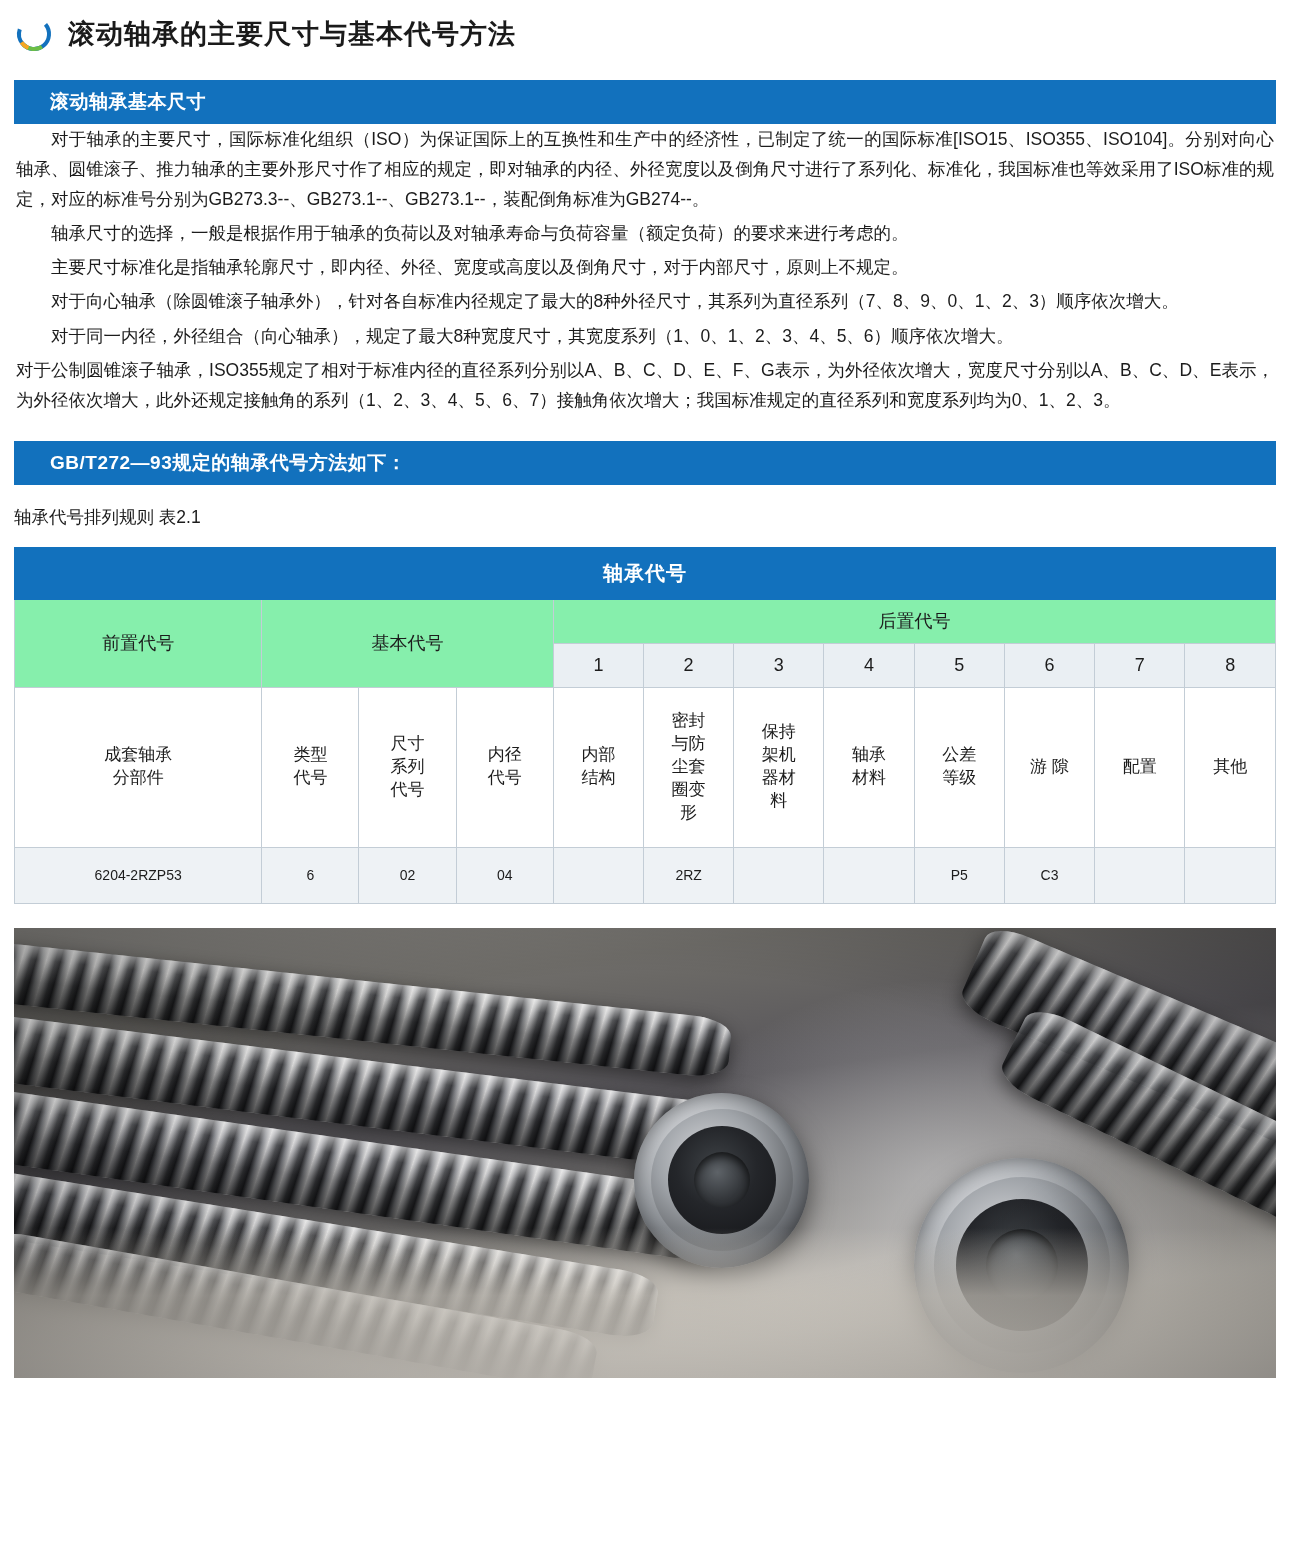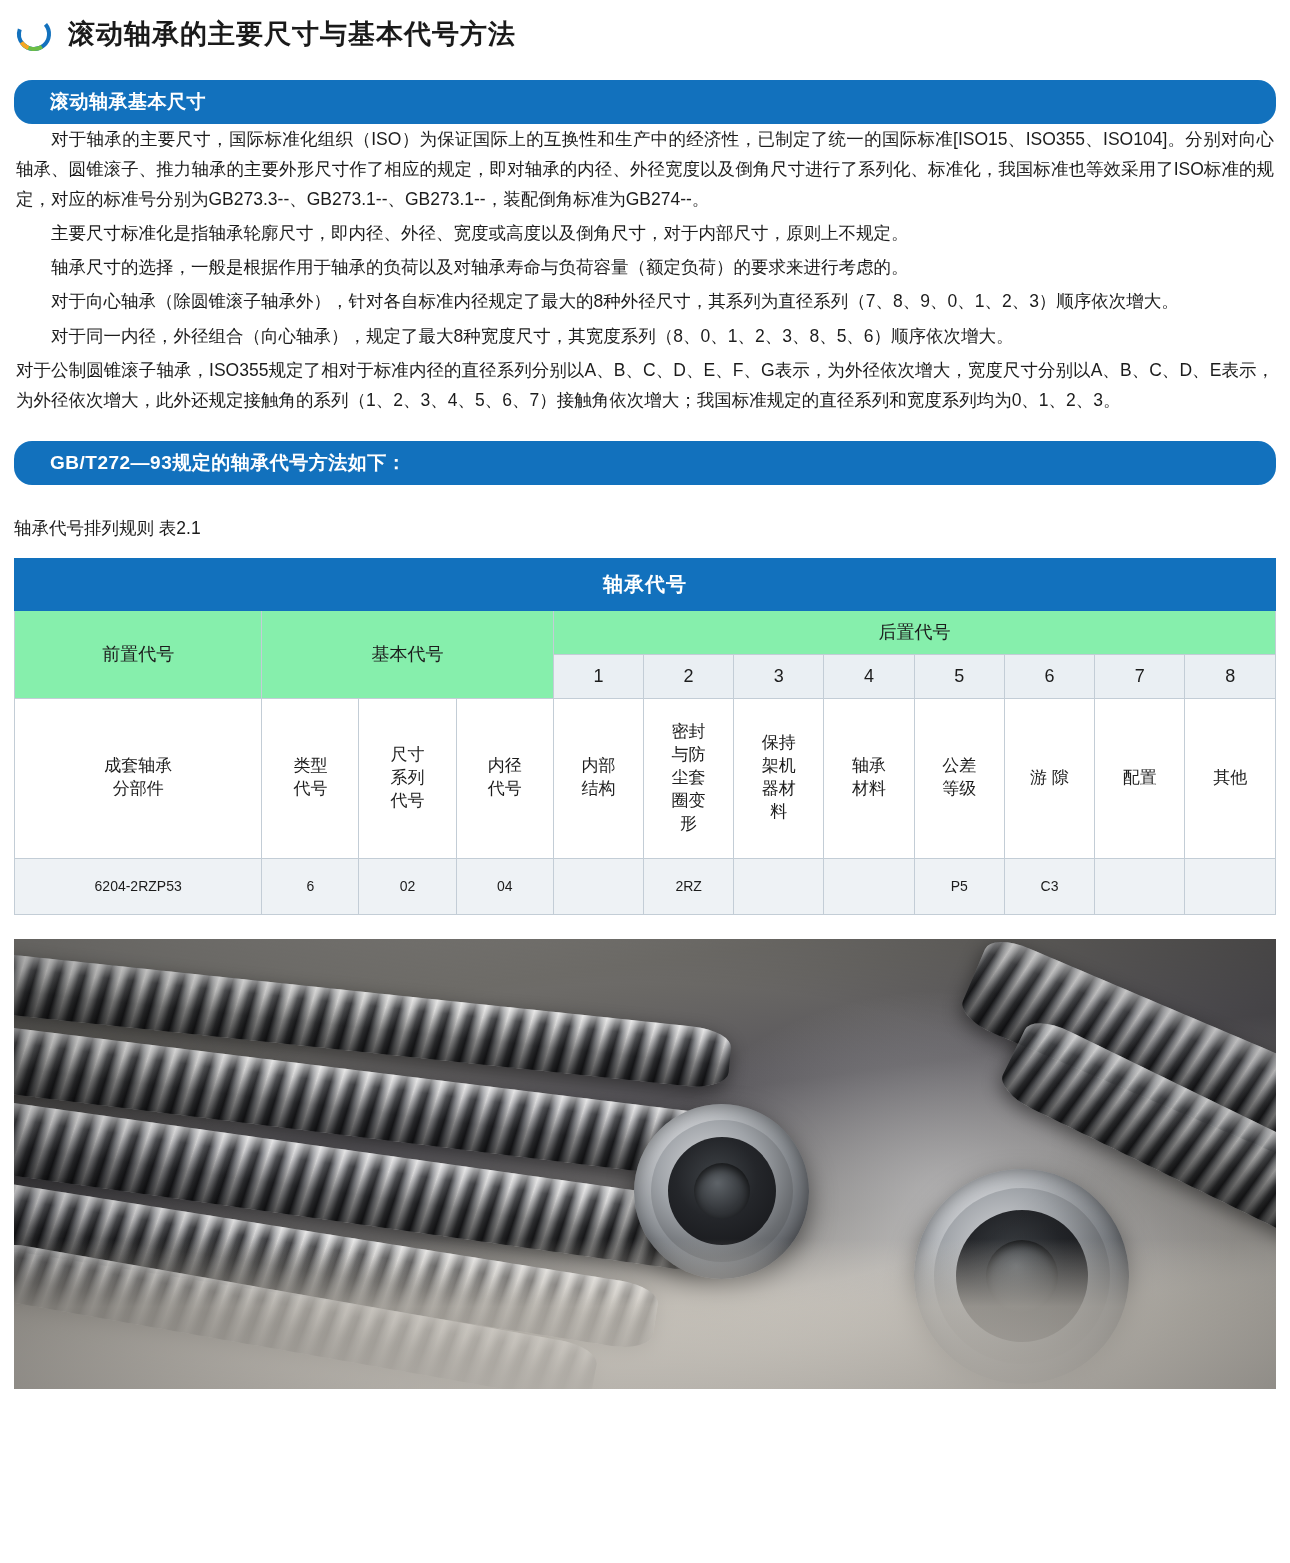--- a/index.html
+++ b/index.html
@@ -43,21 +43,20 @@
 
   
   .section-bar {
     background: #1271bd;
     color: #ffffff;
     font-size: 19px;
     font-weight: bold;
     padding: 9px 0 9px 36px;
     margin: 16px 14px 0 14px;
     letter-spacing: 0.5px;
-    border-radius: 18px;
   }
   .section-bar.second {
     margin-top: 26px;
   }
 
   
   .body-text {
     padding: 0 16px;
   }
   .body-text p {
@@ -66,21 +65,21 @@
     line-height: 1.72;
     text-align: justify;
     color: #1c1c1c;
   }
   .body-text p.indent {
     text-indent: 2em;
   }
 
   .table-caption {
     padding: 0 14px;
-    margin-top: 31px;
+    margin-top: 20px;
     margin-bottom: 10px;
     font-size: 17.5px;
     color: #1c1c1c;
   }
 
   
   .tbl-wrap {
     padding: 8px 14px;
   }
   table.code-table {
@@ -232,24 +231,24 @@
         <circle cx="20" cy="20" r="15" fill="none" stroke="#f5a623" stroke-width="4" stroke-dasharray="9 85" transform="rotate(112 20 20)"></circle>
       </svg>
     </div>
     <div class="doc-title">滚动轴承的主要尺寸与基本代号方法</div>
   </div>
 
   <div class="section-bar">滚动轴承基本尺寸</div>
 
   <div class="body-text">
     <p class="indent">对于轴承的主要尺寸，国际标准化组织（ISO）为保证国际上的互换性和生产中的经济性，已制定了统一的国际标准[ISO15、ISO355、ISO104]。分别对向心轴承、圆锥滚子、推力轴承的主要外形尺寸作了相应的规定，即对轴承的内径、外径宽度以及倒角尺寸进行了系列化、标准化，我国标准也等效采用了ISO标准的规定，对应的标准号分别为GB273.3--、GB273.1--、GB273.1--，装配倒角标准为GB274--。</p>
+    <p class="indent">轴承尺寸的选择，一般是根据作用于轴承的负荷以及对轴承寿命与负荷容量（额定负荷）的要求来进行考虑的。</p>
     <p class="indent">主要尺寸标准化是指轴承轮廓尺寸，即内径、外径、宽度或高度以及倒角尺寸，对于内部尺寸，原则上不规定。</p>
-    <p class="indent">轴承尺寸的选择，一般是根据作用于轴承的负荷以及对轴承寿命与负荷容量（额定负荷）的要求来进行考虑的。</p>
     <p class="indent">对于向心轴承（除圆锥滚子轴承外），针对各自标准内径规定了最大的8种外径尺寸，其系列为直径系列（7、8、9、0、1、2、3）顺序依次增大。</p>
-    <p class="indent">对于同一内径，外径组合（向心轴承），规定了最大8种宽度尺寸，其宽度系列（8、0、1、2、3、8、5、6）顺序依次增大。</p>
+    <p class="indent">对于同一内径，外径组合（向心轴承），规定了最大8种宽度尺寸，其宽度系列（1、0、1、2、3、4、5、6）顺序依次增大。</p>
     <p>对于公制圆锥滚子轴承，ISO355规定了相对于标准内径的直径系列分别以A、B、C、D、E、F、G表示，为外径依次增大，宽度尺寸分别以A、B、C、D、E表示，为外径依次增大，此外还规定接触角的系列（1、2、3、4、5、6、7）接触角依次增大；我国标准规定的直径系列和宽度系列均为0、1、2、3。</p>
   </div>
 
   <div class="section-bar second">GB/T272—93规定的轴承代号方法如下：</div>
 
   <div class="table-caption">轴承代号排列规则 表2.1</div>
 
   <div class="tbl-wrap">
     <table class="code-table">
       <colgroup>

